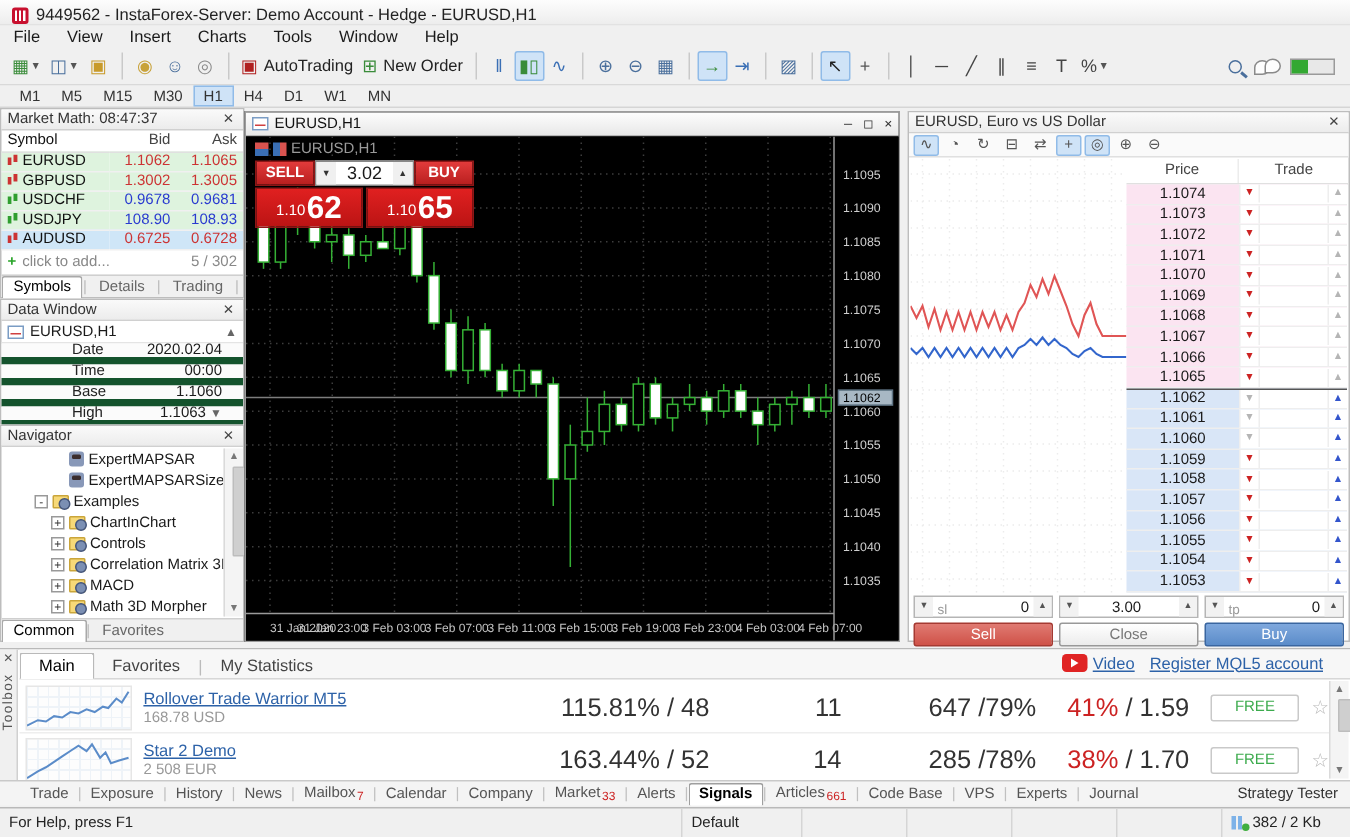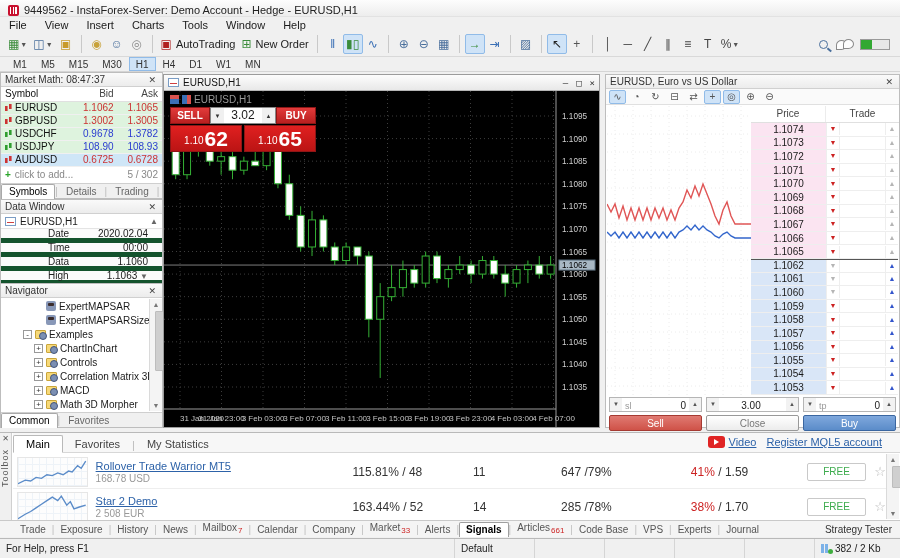--- a/index.html
+++ b/index.html
@@ -139,21 +139,21 @@
   .link { color:#2d62a8; text-decoration:underline; }
   .ytico { display:inline-block; width:17px; height:12px; background:#e02424; border-radius:3px; position:relative; vertical-align:-2px; margin-right:4px;}
   .ytico::after{content:""; position:absolute; left:6px; top:3px; border-left:5px solid #fff; border-top:3px solid transparent; border-bottom:3px solid transparent;}
   .sigrow { position:absolute; left:13px; right:14px; height:34px; display:flex; align-items:center; border-bottom:1px solid #eee; }
   .thumb { width:76px; height:30px; margin-left:4px; background:
       repeating-linear-gradient(90deg,#eef3f8 0 1px,transparent 1px 7px),
       repeating-linear-gradient(0deg,#eef3f8 0 1px,transparent 1px 7px),#fdfdfd; border:1px solid #e6e6e6;}
   .signame { width:285px; padding-left:8px; }
   .signame .nm { color:#2d62a8; text-decoration:underline; font-size:11px; }
   .signame .eq { color:#999; font-size:10px; margin-top:1px;}
-  .sigcol { text-align:left; font-size:12px; color:#333; }
+  .sigcol { text-align:right; font-size:17px; color:#333; }
   .freebtn { width:64px; height:18px; border:1px solid #c9c9c9; border-radius:2px; color:#3cab4d; font-size:10px; display:flex; align-items:center; justify-content:center; margin-left:14px;}
   .star { color:#b9b9b9; font-size:13px; margin-left:8px; }
 
   
   #tbt { left:0; top:520px; width:900px; height:17px; background:#f4f4f4; border-top:1px solid #c9c9c9; display:flex; align-items:flex-end; font-size:10px; color:#555; padding-left:14px;}
   .tbtab { padding:1px 6px 2px 6px; white-space:nowrap; }
   .tbtab.active { background:#fff; border:1px solid #9f9f9f; border-bottom:none; font-weight:bold; color:#000; border-radius:2px 2px 0 0;}
   .tbsep { color:#c0c0c0; padding-bottom:2px;}
   .badge { color:#cc2222; font-size:8px; vertical-align:-2px; margin-left:1px;}
   #stlabel { margin-left:auto; padding-right:8px; padding-bottom:2px; color:#333; font-size:10px;}
@@ -356,21 +356,21 @@
               </svg><span>GBPUSD</span></td>
             <td class="num vred">1.3002</td>
             <td class="num vred">1.3005</td>
           </tr>
           <tr class="rowgreen">
             <td class="sym"><svg class="micro" viewBox="0 0 7 8">
                 <rect x="0" y="2" width="2.6" height="5" fill="#2f9e2f"></rect>
                 <rect x="4" y="0" width="2.6" height="5" fill="#2f9e2f"></rect>
               </svg><span>USDCHF</span></td>
             <td class="num vblue">0.9678</td>
-            <td class="num vblue">1.3782</td>
+            <td class="num vblue">0.9681</td>
           </tr>
           <tr class="rowgreen">
             <td class="sym"><svg class="micro" viewBox="0 0 7 8">
                 <rect x="0" y="2" width="2.6" height="5" fill="#2f9e2f"></rect>
                 <rect x="4" y="0" width="2.6" height="5" fill="#2f9e2f"></rect>
               </svg><span>USDJPY</span></td>
             <td class="num vblue">108.90</td>
             <td class="num vblue">108.93</td>
           </tr>
           <tr class="rowblue">
@@ -412,21 +412,21 @@
     <div id="dwrows">
         <div class="drow">
           <span class="k">Date</span>
           <span class="v">2020.02.04</span>
         </div>
         <div class="drow">
           <span class="k">Time</span>
           <span class="v">00:00</span>
         </div>
         <div class="drow">
-          <span class="k">Data</span>
+          <span class="k">Base</span>
           <span class="v">1.1060</span>
         </div>
         <div class="drow">
           <span class="k">High</span>
           <span class="v">1.1063 <span style="color:#666;font-size:8px;">▼</span></span>
         </div>
       </div>
   </div>
 
   <div id="nav" class="abs panel">

